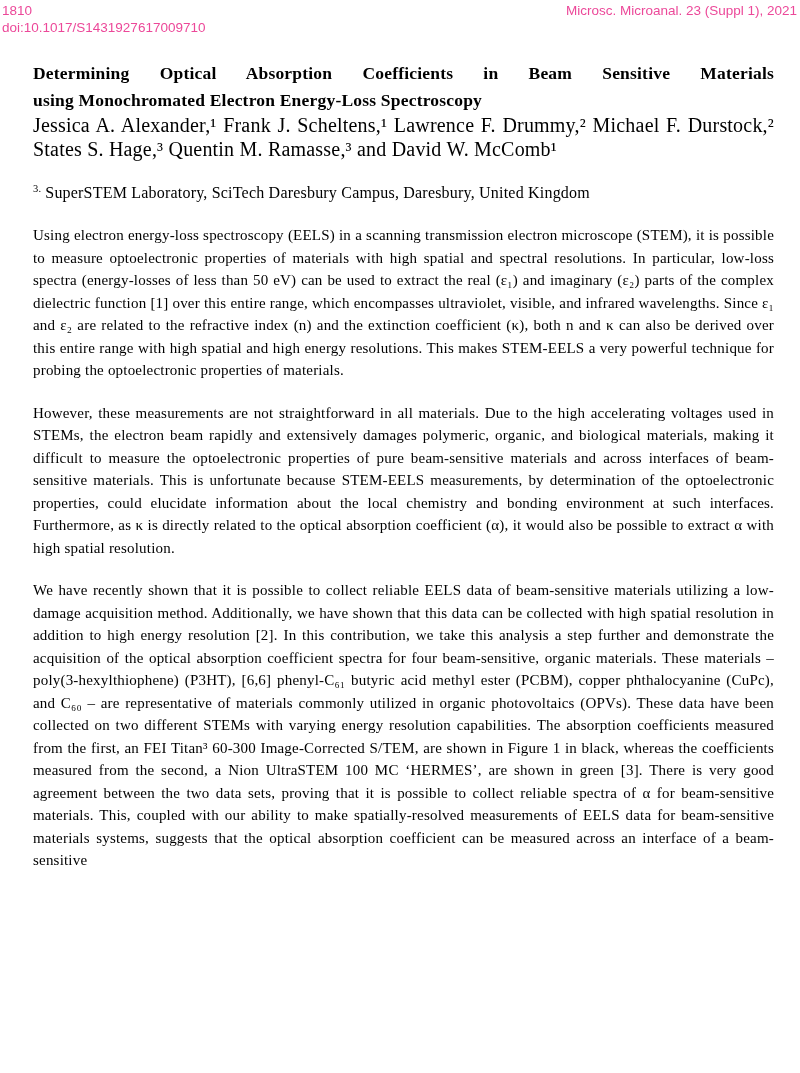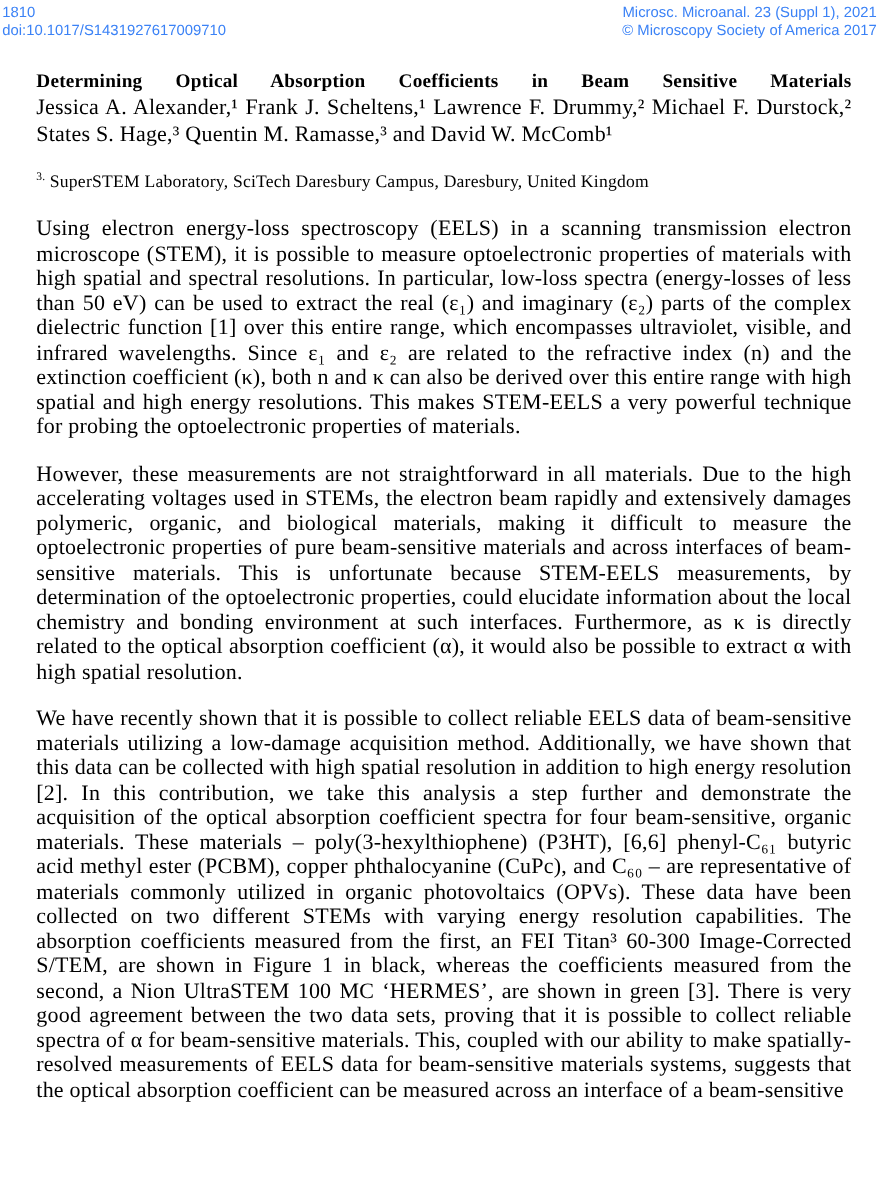--- a/index.html
+++ b/index.html
@@ -18,21 +18,21 @@
   }
   
   .running-head {
     display: flex;
     justify-content: space-between;
     align-items: flex-start;
     padding: 3px 3px 0 2px;
     font-family: "Liberation Sans", "DejaVu Sans", sans-serif;
     font-size: 13.5px;
     line-height: 16.5px;
-    color: #3b82f6;
+    color: #ec4899;
   }
   .rh-right { text-align: right; }
 
   
   .content {
     margin-left: 33px;
     width: 741px;
   }
   .title-block {
     margin-top: 24px;
@@ -73,46 +73,46 @@
   }
   .affil sup {
     font-size: 10.5px;
     line-height: 0;
     vertical-align: 6px;
     margin-right: 4px;
   }
 
   .body-para {
     margin: 20px 0 0 0;
-    font-size: 20px;
+    font-size: 15px;
     line-height: 22.5px;
     letter-spacing: 0.2px;
     text-align: justify;
   }
 </style>
 </head>
 <body>
 
 <div class="page">
 
   <header class="running-head">
     <div class="rh-left">
       <div>1810</div>
       <div>doi:10.1017/S1431927617009710</div>
     </div>
     <div class="rh-right">
       <div>Microsc. Microanal. 23 (Suppl 1), 2021</div>
-      <div>© Microscopy Society of America 2017</div>
     </div>
   </header>
 
   <main class="content">
 
     <h1 class="title-block" style="margin:24px 0 0 0;">
       <div class="title-line-justified">Determining Optical Absorption Coefficients in Beam Sensitive Materials</div>
+      <div class="title-line-last">using Monochromated Electron Energy-Loss Spectroscopy</div>
     </h1>
 
     <div class="authors-block">
       <div class="author-line-justified">Jessica A. Alexander,¹ Frank J. Scheltens,¹ Lawrence F. Drummy,² Michael F. Durstock,²</div>
       <div class="author-line-last">States S. Hage,³ Quentin M. Ramasse,³ and David W. McComb¹</div>
     </div>
 
     <div class="affiliations">
       <p class="affil"><sup>3.</sup><span>SuperSTEM Laboratory, SciTech Daresbury Campus, Daresbury, United Kingdom</span></p>
     </div>

